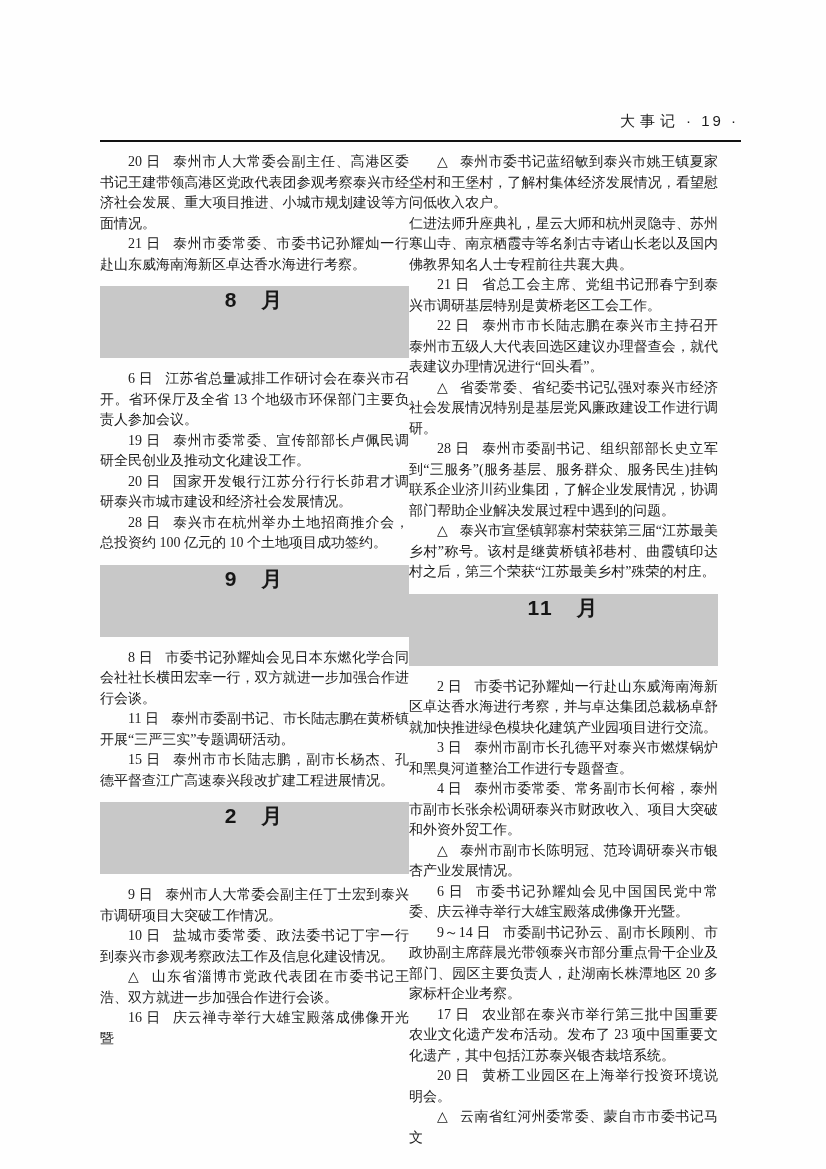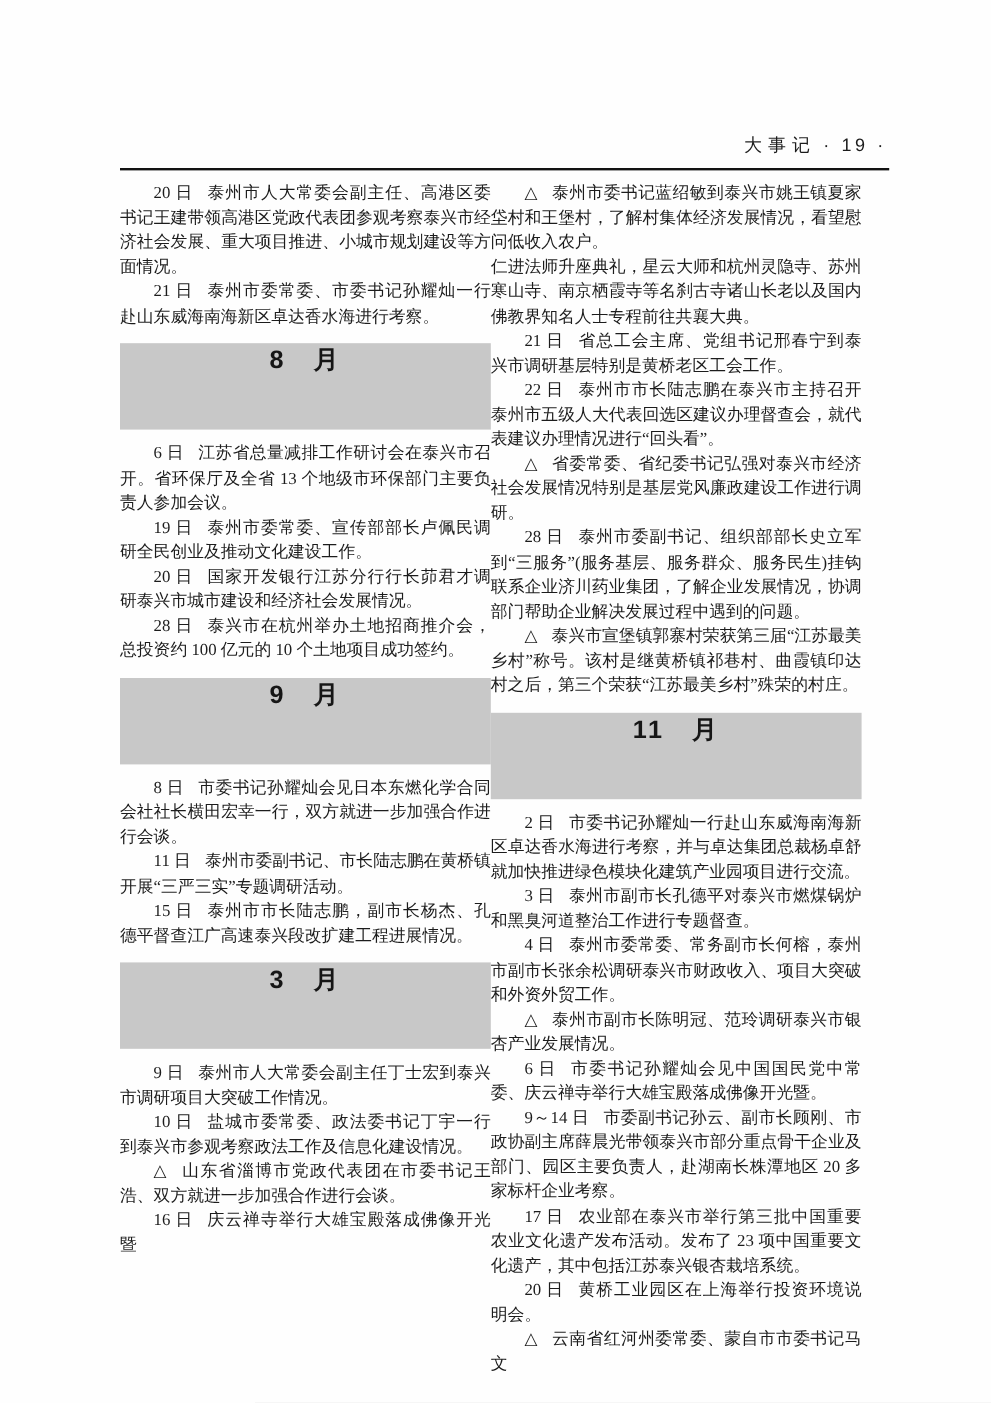--- a/index.html
+++ b/index.html
@@ -79,21 +79,21 @@
 
         <div class="month-box">
             <span>9　月</span>
           </div>
 
         <p class="entry"><span class="date">8 日</span><span>市委书记孙耀灿会见日本东燃化学合同会社社长横田宏幸一行，双方就进一步加强合作进行会谈。</span></p>
         <p class="entry"><span class="date">11 日</span><span>泰州市委副书记、市长陆志鹏在黄桥镇开展“三严三实”专题调研活动。</span></p>
         <p class="entry"><span class="date">15 日</span><span>泰州市市长陆志鹏，副市长杨杰、孔德平督查江广高速泰兴段改扩建工程进展情况。</span></p>
 
         <div class="month-box">
-            <span>3　月</span>
+            <span>2　月</span>
           </div>
 
         <p class="entry"><span class="date">9 日</span><span>泰州市人大常委会副主任丁士宏到泰兴市调研项目大突破工作情况。</span></p>
         <p class="entry"><span class="date">10 日</span><span>盐城市委常委、政法委书记丁宇一行到泰兴市参观考察政法工作及信息化建设情况。</span></p>
         <p class="entry"><span class="date">△</span><span>山东省淄博市党政代表团在市委书记王浩、双方就进一步加强合作进行会谈。</span></p>
         <p class="entry"><span class="date">16 日</span><span>庆云禅寺举行大雄宝殿落成佛像开光暨</span></p>
       </div>
 
       <div class="column">
         <p class="entry"><span class="date">△</span><span>泰州市委书记蓝绍敏到泰兴市姚王镇夏家垈村和王堡村，了解村集体经济发展情况，看望慰问低收入农户。</span></p>

